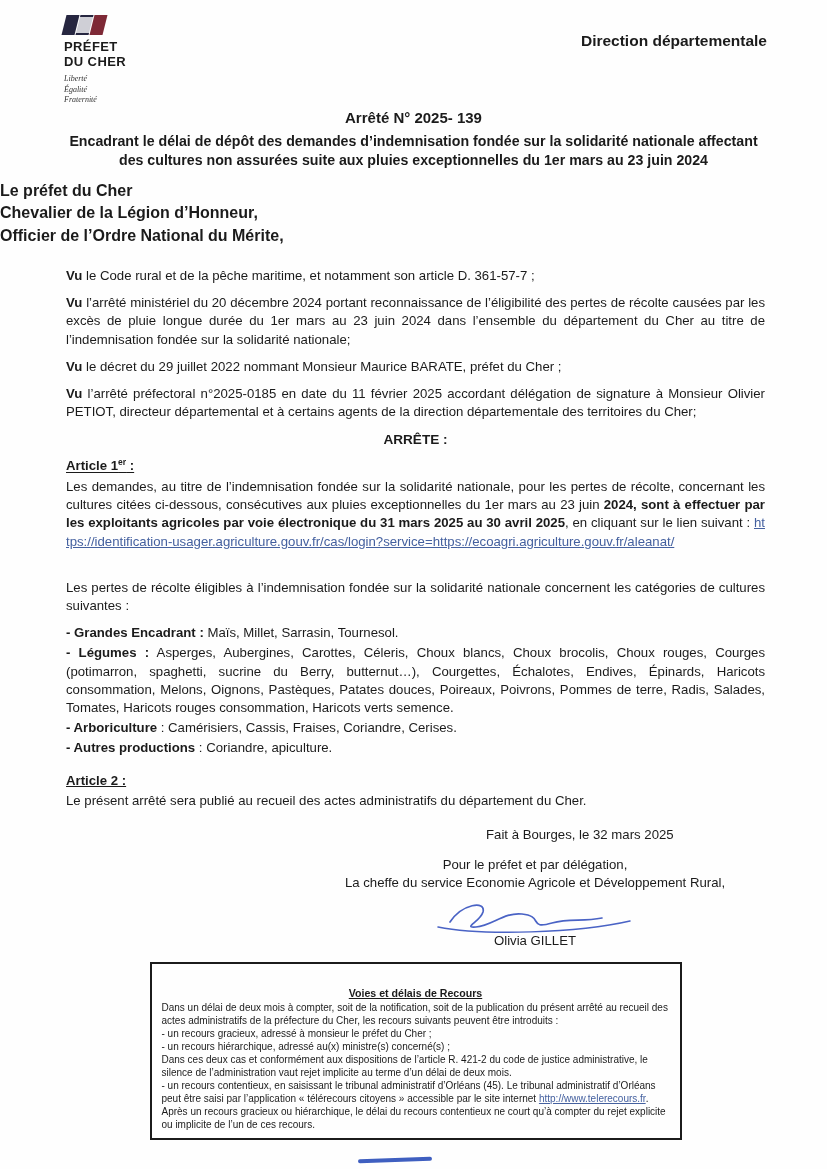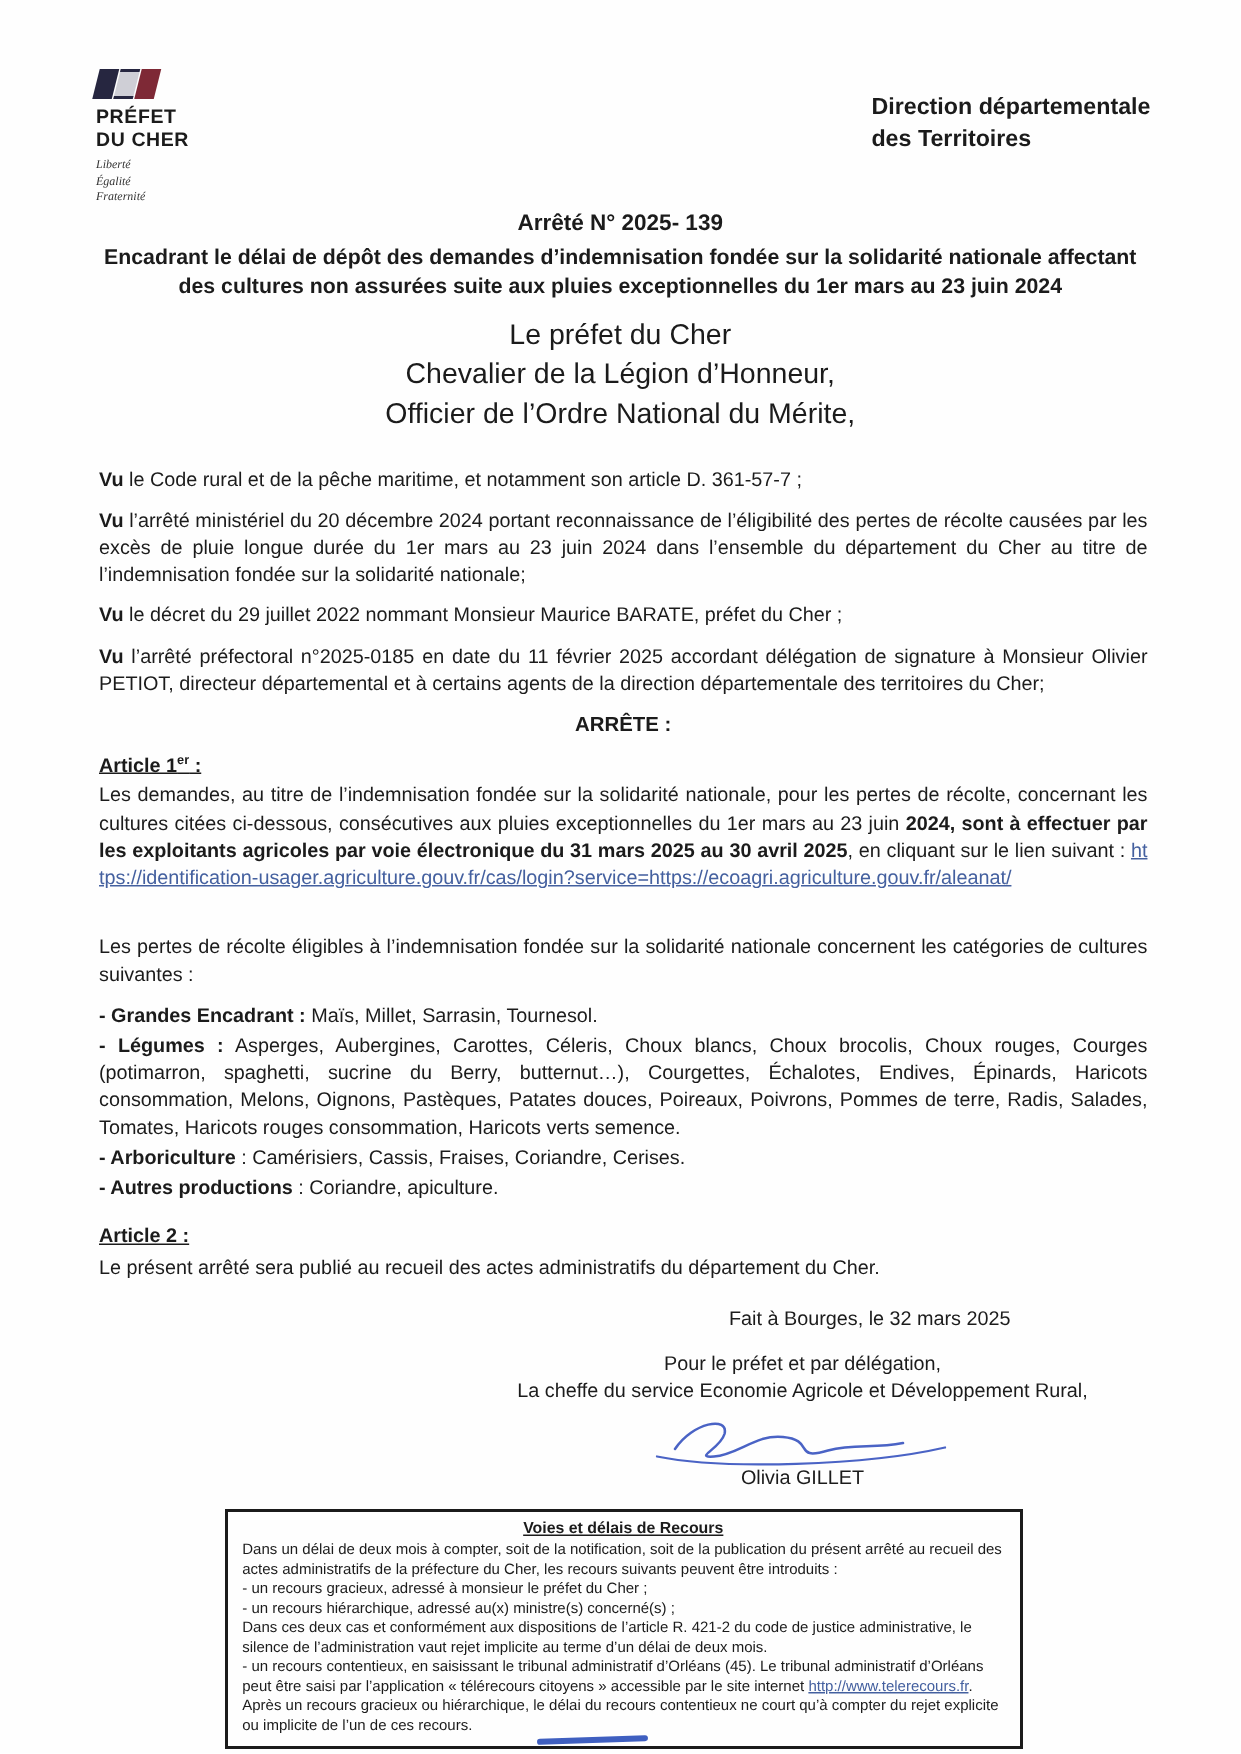--- a/index.html
+++ b/index.html
@@ -6,48 +6,48 @@
   html, body { margin: 0; padding: 0; background: #ffffff; }
   .page {
     position: relative;
     width: 827px; height: 1169px;
     margin: 0 auto;
     background: #fefefe;
     font-family: "Liberation Sans", "DejaVu Sans", sans-serif;
     color: #1b1b1b;
     overflow: hidden;
   }
-  .doc-header { display: flex; justify-content: space-between; padding: 46px 60px 0 64px; }
+  .doc-header { display: flex; justify-content: space-between; padding: 15px 60px 0 64px; }
   .flag { display: flex; width: 44px; height: 20px; margin-bottom: 4px; }
   .flag span { width: 13px; height: 100%; transform: skewX(-14deg); margin-right: 1px; }
   .flag .fb { background: #262640; }
   .flag .fw { background: #cfcfd6; border-top: 2px solid #262640; border-bottom: 2px solid #262640; }
   .flag .fr { background: #7e2936; }
   .logo-name { font-weight: bold; font-size: 13px; letter-spacing: 0.4px; line-height: 1.16; }
   .motto { font-family: "Liberation Serif", "DejaVu Serif", serif; font-style: italic; font-size: 8px; line-height: 1.3; margin-top: 5px; color: #333; }
   .direction { text-align: left; font-weight: bold; font-size: 15.5px; line-height: 1.35; margin-top: 16px; }
   .title-block { text-align: center; margin-top: 4px; padding: 0 62px; }
   .title-number { font-weight: bold; font-size: 15px; }
   .title-subject { font-weight: bold; font-size: 14.2px; line-height: 1.32; margin-top: 6px; }
-  .salutation { text-align: center; font-size: 19px; line-height: 1.4; margin-top: 10px; }
+  .salutation { font-size: 16px; line-height: 1.4; margin-top: 10px; font-weight: bold; }
   .content { padding: 0 62px 0 66px; font-size: 13.2px; line-height: 1.38; }
   .vu-list { margin-top: 20px; }
   .para { text-align: justify; margin: 0 0 9px 0; }
   .arrete-heading { text-align: center; font-weight: bold; margin: 4px 0 8px; font-size: 13.6px; }
   .article-heading { font-weight: bold; text-decoration: underline; margin: 0 0 2px; font-size: 13.2px; }
   sup { font-size: 8.5px; }
   a.doc-link { color: #44609f; text-decoration: underline; word-break: break-all; }
   .cat-para { text-align: justify; margin: 2px 0 0 0; }
   .p-gap { margin-top: 28px; }
   .article2-sec { margin-top: 14px; }
   .place-date { margin: 16px 0 0 420px; font-size: 13.2px; }
   .sig-block { width: 470px; margin: 12px 0 0 234px; text-align: center; font-size: 13.2px; line-height: 1.36; }
   .sig-svg { display: block; margin: 0 auto; }
   .signatory { margin-top: -4px; }
-  .recours-box { width: 532px; margin: 12px auto 0; border: 2px solid #1b1b1b; padding: 5px 10px 7px; font-size: 10px; line-height: 1.3; text-align: left; }
+  .recours-box { width: 532px; margin: 12px auto 0; border: 2px solid #1b1b1b; padding: 23px 10px 7px; font-size: 10px; line-height: 1.3; text-align: left; }
   .recours-title { text-align: center; font-weight: bold; text-decoration: underline; font-size: 10.6px; margin: 0 0 5px 0; }
   .recours-box p { margin: 0; }
   .pen-mark { position: absolute; left: 358px; bottom: 7px; width: 74px; height: 4px; background: #3f5fc0; border-radius: 2px; transform: rotate(-2deg); }
 </style>
 </head>
 <body>
 
 <div class="page">
 
   <header class="doc-header">
@@ -62,21 +62,20 @@
         <div>DU CHER</div>
       </div>
       <div class="motto">
         <div>Liberté</div>
         <div>Égalité</div>
         <div>Fraternité</div>
       </div>
     </div>
     <div class="direction">
       <div>Direction départementale</div>
-      <div>des Territoires</div>
     </div>
   </header>
 
   <div class="title-block">
     <div class="title-number">Arrêté N° 2025- 139</div>
     <div class="title-subject">Encadrant le délai de dépôt des demandes d’indemnisation fondée sur la solidarité nationale affectant des cultures non assurées suite aux pluies exceptionnelles du 1er mars au 23 juin 2024</div>
   </div>
 
   <div class="salutation">
     <div>Le préfet du Cher</div>

